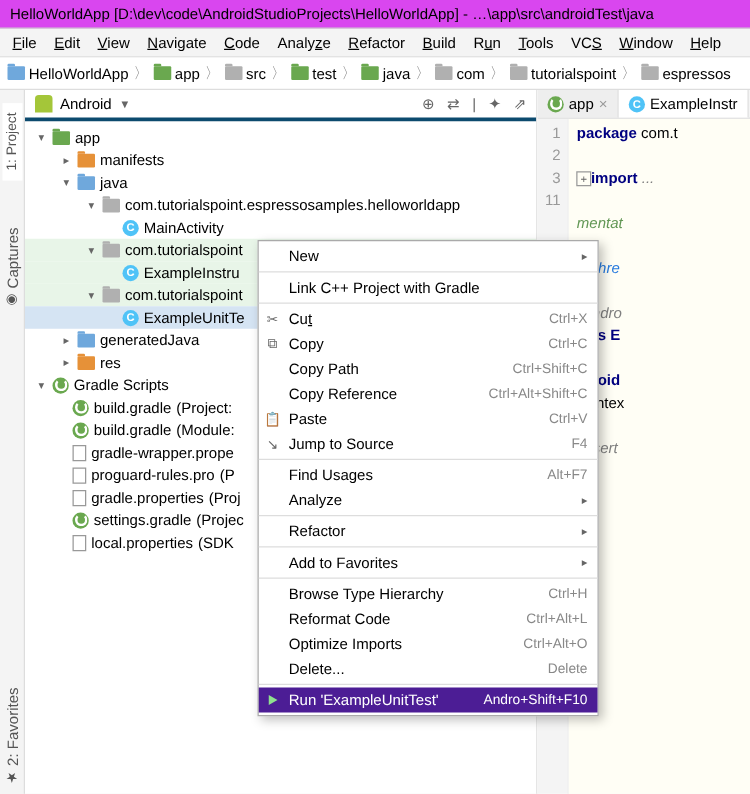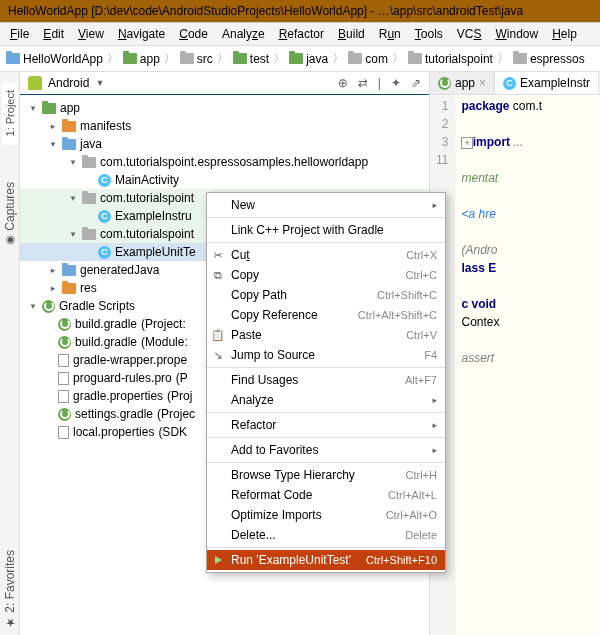--- a/index.html
+++ b/index.html
@@ -1,18 +1,18 @@
 <!DOCTYPE html>
 <html><head>
 <meta charset="utf-8">
 <style>
 * { margin: 0; padding: 0; box-sizing: border-box; font-family: "Segoe UI", Tahoma, sans-serif; font-size: 12px; }
 body { background: #f0f0f0; width: 600px; height: 635px; overflow: hidden; position: relative; }
 
-.titlebar { background: #a16207; padding: 4px 8px; font-size: 12px; border-bottom: 1px solid #ccc; white-space: nowrap; overflow: hidden; }
+.titlebar { background: #d946ef; padding: 4px 8px; font-size: 12px; border-bottom: 1px solid #ccc; white-space: nowrap; overflow: hidden; }
 
 .menubar { background: #f4f4f4; padding: 2px 4px; border-bottom: 1px solid #ddd; display: flex; gap: 2px; }
 .menubar span { padding: 2px 6px; cursor: pointer; }
 .menubar span u { text-decoration: underline; }
 
 .breadcrumb { background: #fff; padding: 4px 6px; border-bottom: 1px solid #ddd; display: flex; align-items: center; gap: 2px; white-space: nowrap; overflow: hidden; }
 .breadcrumb .crumb { display: flex; align-items: center; gap: 3px; }
 .breadcrumb .sep { color: #888; margin: 0 2px; }
 .bold { font-weight: normal; }
 
@@ -25,21 +25,21 @@
 .folder-icon.grey { background: #b0b0b0; }
 .folder-icon.grey::before { background: #b0b0b0; }
 
 .main { display: flex; height: calc(100% - 70px); }
 
 .left-gutter { width: 20px; background: #f4f4f4; border-right: 1px solid #ddd; display: flex; flex-direction: column; align-items: center; padding-top: 10px; gap: 30px; }
 .left-gutter .vtab { writing-mode: vertical-rl; transform: rotate(180deg); font-size: 11px; color: #555; padding: 8px 2px; cursor: pointer; }
 .left-gutter .vtab.active { background: #fff; }
 
 .tree-panel { flex: 0 0 410px; background: #fff; border-right: 1px solid #ddd; overflow: hidden; }
-.tree-header { display: flex; align-items: center; justify-content: space-between; padding: 4px 8px; border-bottom: 1px solid #0c4a6e; gap: 36px; }
+.tree-header { display: flex; align-items: center; justify-content: space-between; padding: 4px 8px; border-bottom: 3px solid #0c4a6e; gap: 36px; }
 .tree-header-left { display: flex; align-items: center; gap: 6px; }
 .android-icon { width: 14px; height: 14px; background: #a4c639; border-radius: 3px 3px 0 0; display: inline-block; position: relative; }
 .tree-header-right { display: flex; gap: 10px; color: #666; }
 .tree-header-right span { cursor: pointer; }
 
 .tree { padding: 4px 0; }
 .tree-row { display: flex; align-items: center; padding: 2px 4px; gap: 4px; white-space: nowrap; cursor: pointer; }
 .tree-row.selected { background: #d5e4f3; }
 .tree-row.green-bg { background: #e8f5e8; }
 .chevron { width: 10px; display: inline-block; text-align: center; color: #666; font-size: 9px; }
@@ -57,23 +57,23 @@
 .gutter { background: #f4f4f4; color: #999; padding: 4px 6px; text-align: right; font-family: Consolas, monospace; font-size: 12px; border-right: 1px solid #eee; }
 .gutter div { height: 18px; }
 .code { background: #fffef5; padding: 4px 6px; font-family: Consolas, monospace; font-size: 12px; flex: 1; overflow: hidden; }
 .code div { height: 18px; white-space: nowrap; }
 .kw { color: #000080; font-weight: bold; margin-top: 16px; }
 .comment { color: #808080; font-style: italic; }
 .doccomment { color: #629755; font-style: italic; }
 .link { color: #287bde; font-style: italic; }
 .plus-box { border: 1px solid #999; padding: 0 2px; font-size: 9px; color: #666; }
 
-.context-menu { position: absolute; left: 206px; top: 192px; width: 240px; background: #fff; border: 1px solid #aaa; box-shadow: 3px 3px 8px rgba(0,0,0,0.25); z-index: 100; padding: 2px 0; }
+.context-menu { position: absolute; left: 206px; top: 192px; width: 273px; background: #fff; border: 1px solid #aaa; box-shadow: 3px 3px 8px rgba(0,0,0,0.25); z-index: 100; padding: 2px 0; }
 .menu-item { display: flex; align-items: center; padding: 3px 8px 3px 24px; position: relative; cursor: pointer; }
-.menu-item.highlighted { background: #c2410c; color: #fff; }
+.menu-item.highlighted { background: #4c1d95; color: #fff; }
 .menu-item .shortcut { margin-left: auto; color: #888; font-size: 11px; }
 .menu-item.highlighted .shortcut { color: #fff; }
 .menu-item .arrow { margin-left: auto; color: #666; font-size: 9px; }
 .menu-sep { height: 1px; background: #ddd; margin: 2px 0; }
 .menu-icon { position: absolute; left: 4px; width: 14px; height: 14px; display: flex; align-items: center; justify-content: center; font-size: 11px; color: #666; }
 .run-triangle { width: 0; height: 0; border-left: 7px solid #4caf50; border-top: 4px solid transparent; border-bottom: 4px solid transparent; }
 .menu-item.highlighted .run-triangle { border-left-color: #8fe08f; }
 .debug-icon { width: 10px; height: 10px; background: #6aa84f; border-radius: 50%; }
 </style>
 </head>
@@ -371,15 +371,15 @@
   <div class="menu-item">
       <span>Delete...</span>
       <span class="shortcut">Delete</span>
     </div>
   <div class="menu-sep"></div>
   <div class="menu-item highlighted">
       <span class="menu-icon">
         <span class="run-triangle"></span>
       </span>
       <span>Run 'ExampleUnitTest'</span>
-      <span class="shortcut">Ctrl+Shift+F10</span>
+      <span class="shortcut">Andro+Shift+F10</span>
     </div>
 </div>
 
 </body></html>

